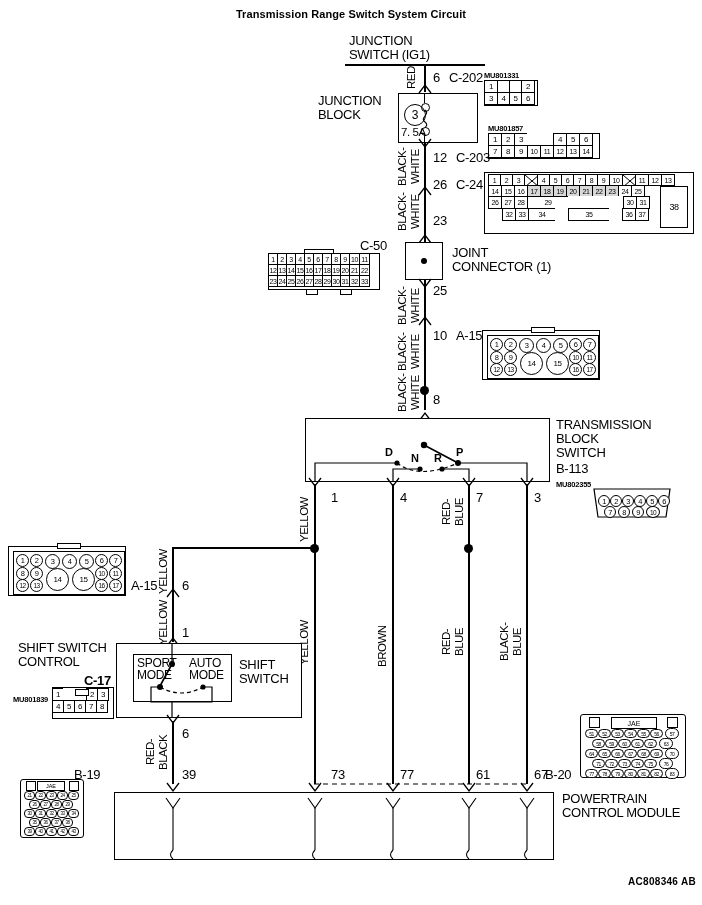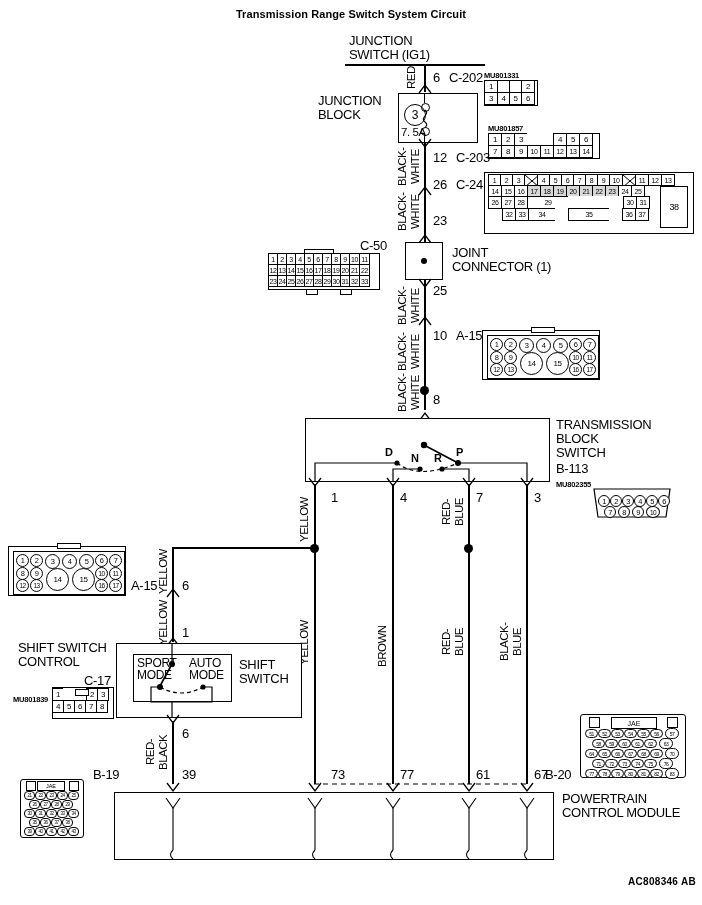--- a/index.html
+++ b/index.html
@@ -433,21 +433,21 @@
 <svg class="abs" style="left:166px;top:588px;" width="14" height="10">
     <polyline points="1,9 7,1 13,9" fill="none" stroke="#000" stroke-width="1.3"></polyline>
   </svg>
 <div class="abs pin" style="left:182px;top:625px;">1</div>
 <svg class="abs" style="left:166px;top:637px;" width="14" height="10">
     <polyline points="1,9 7,1 13,9" fill="none" stroke="#000" stroke-width="1.3"></polyline>
   </svg>
 
 <div class="abs lbl" style="left:18px;top:641px;">SHIFT SWITCH</div>
 <div class="abs lbl" style="left:18px;top:655px;">CONTROL</div>
-<div class="abs lbl" style="left:84px;top:674px;">C-17</div>
+<div class="abs lbl" style="left:84px;top:674px;font-weight:bold;">C-17</div>
 <div class="abs mu" style="left:13px;top:695px;">MU801839</div>
 
 <div class="conn" style="left:52px;top:687px;width:62px;height:32px;">
   <div class="abs" style="left:22px;top:1px;width:12px;height:5px;border:1px solid #000;background:#fff;"></div>
   <div class="row" style="margin-top:1px;">
     <div class="cellb" style="width:12px;height:13px;">1</div>
     <div class="cellb" style="width:24px;height:13px;border-color:#fff;"></div>
     <div class="cellb" style="width:12px;height:13px;">2</div>
     <div class="cellb" style="width:12px;height:13px;">3</div>
   </div>
@@ -488,21 +488,21 @@
     <polyline points="1,1 7,9 13,1" fill="none" stroke="#000" stroke-width="1.3"></polyline>
   </svg>
 <div class="vb" style="left:172px;top:721px;height:63px;"></div>
 <div class="abs pin" style="left:182px;top:726px;">6</div>
 <div class="abs vc two" style="left:144px;top:730px;height:44px;">
   <span>RED-</span></div>
 <div class="abs vc two" style="left:157px;top:730px;height:44px;">
   <span>BLACK</span></div>
 <div class="abs pin" style="left:182px;top:767px;">39</div>
 
-<div class="abs pin" style="left:93px;top:767px;">B-19</div>
+<div class="abs pin" style="left:74px;top:767px;">B-19</div>
 <div class="abs pin" style="left:545px;top:767px;">B-20</div>
 
 <div class="abs" style="left:20px;top:779px;width:62px;height:57px;border:1px solid #000;border-radius:3px;background:#fff;">
   <div class="abs" style="left:16px;top:1px;width:26px;height:8px;border:1px solid #000;font-size:5.5px;display:flex;align-items:center;justify-content:center;">JAE</div>
   <div class="abs" style="left:5px;top:1px;width:8px;height:8px;border:1px solid #000;"></div>
   <div class="abs" style="left:48px;top:1px;width:8px;height:8px;border:1px solid #000;"></div>
   <div class="abs" style="left:3px;top:11px;width:56px;height:44px;">
     <div class="row">
       <div class="rnd" style="width:11px;height:9px;font-size:4.5px;border-radius:4px;margin-right:0;">21</div>
       <div class="rnd" style="width:11px;height:9px;font-size:4.5px;border-radius:4px;">22</div>

